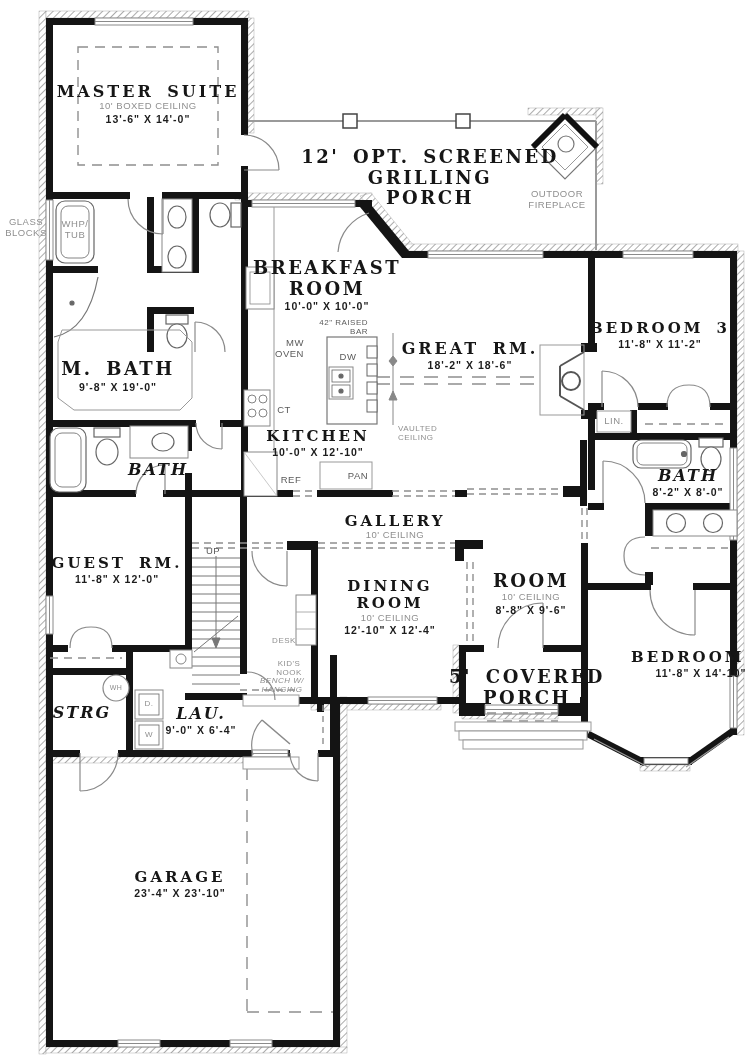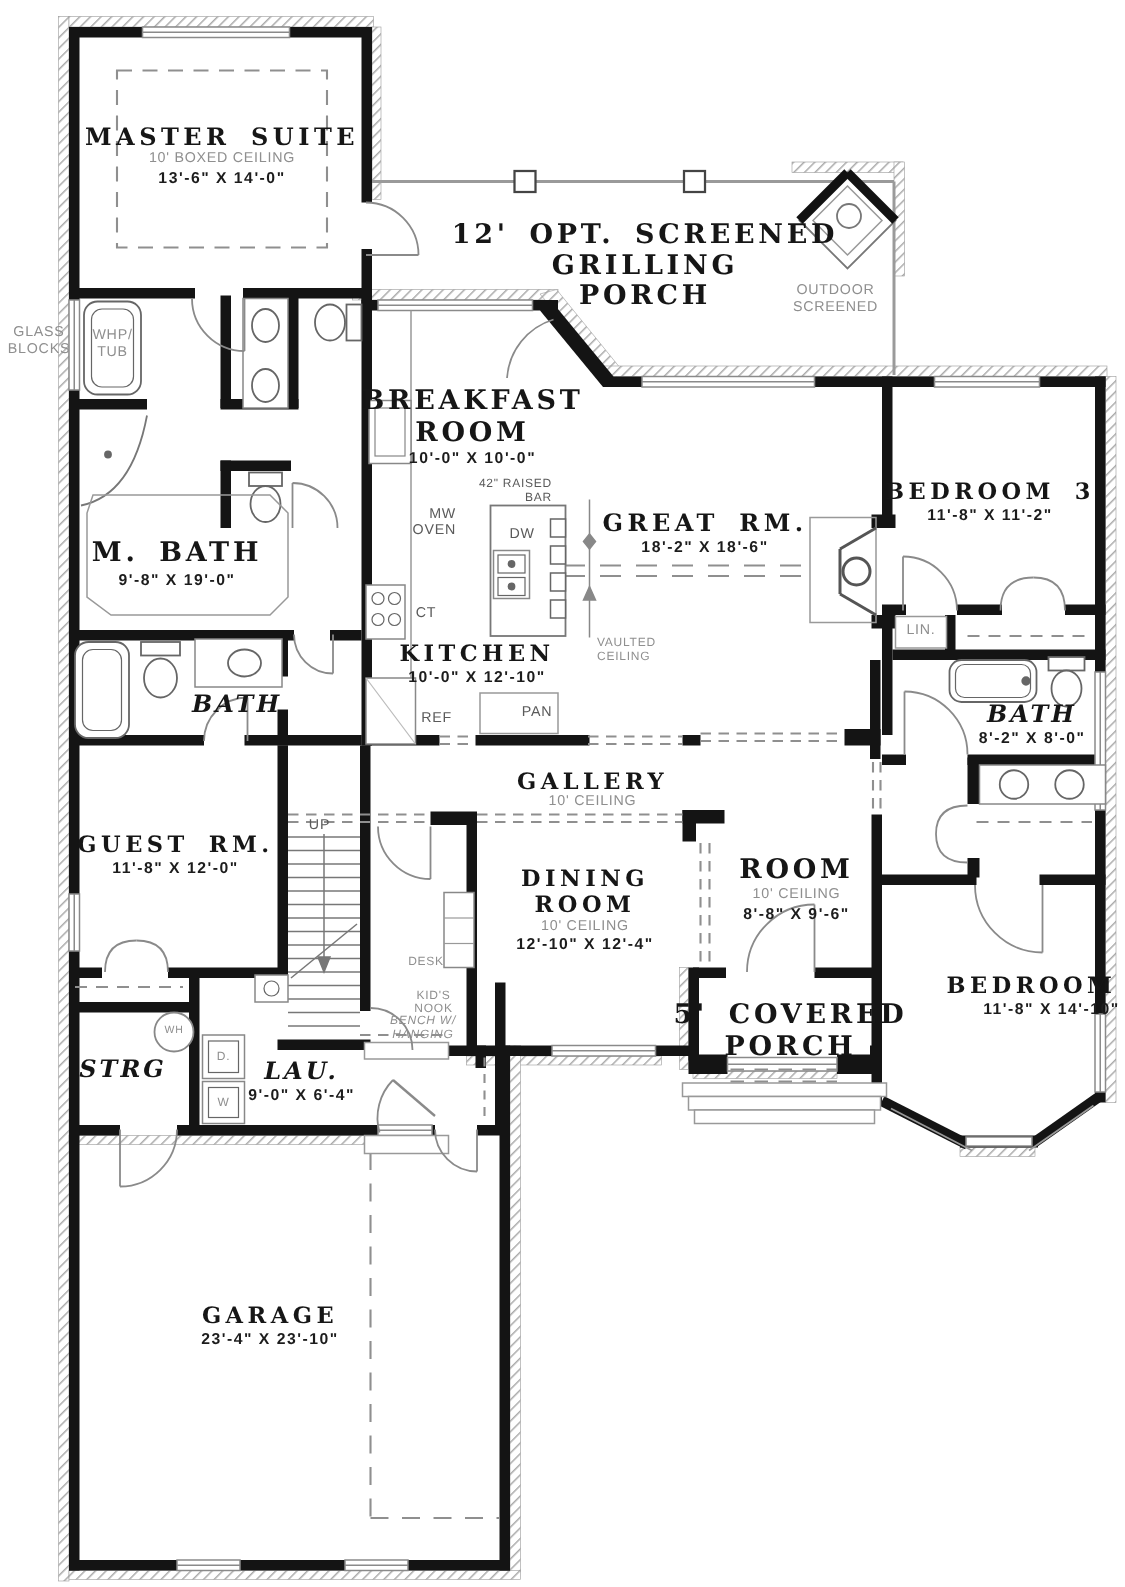--- a/index.html
+++ b/index.html
@@ -377,24 +377,24 @@
   </div>
 
   <div class="lbl" style="left:430px;top:178px;">
     <span class="rn rn-md">12' OPT. SCREENED</span>
     <span class="rn rn-md">GRILLING</span>
     <span class="rn rn-md">PORCH</span>
   </div>
 
   <div class="lbl" style="left:557px;top:200px;">
     <span class="ag">OUTDOOR</span>
-    <span class="ag">SCREENED</span>
-  </div>
-
-  <div class="lbl" style="left:305px;top:285px;padding-left:20px;">
+    <span class="ag">FIREPLACE</span>
+  </div>
+
+  <div class="lbl" style="left:317px;top:285px;padding-left:20px;">
     <span class="rn rn-md">BREAKFAST</span>
     <span class="rn rn-md">ROOM</span>
     <span class="dm">10'-0" X 10'-0"</span>
   </div>
 
   <div class="lbl right" style="left:368px;top:327px;">
     <span class="an xs">42" RAISED</span>
     <span class="an xs">BAR</span>
   </div>
 

